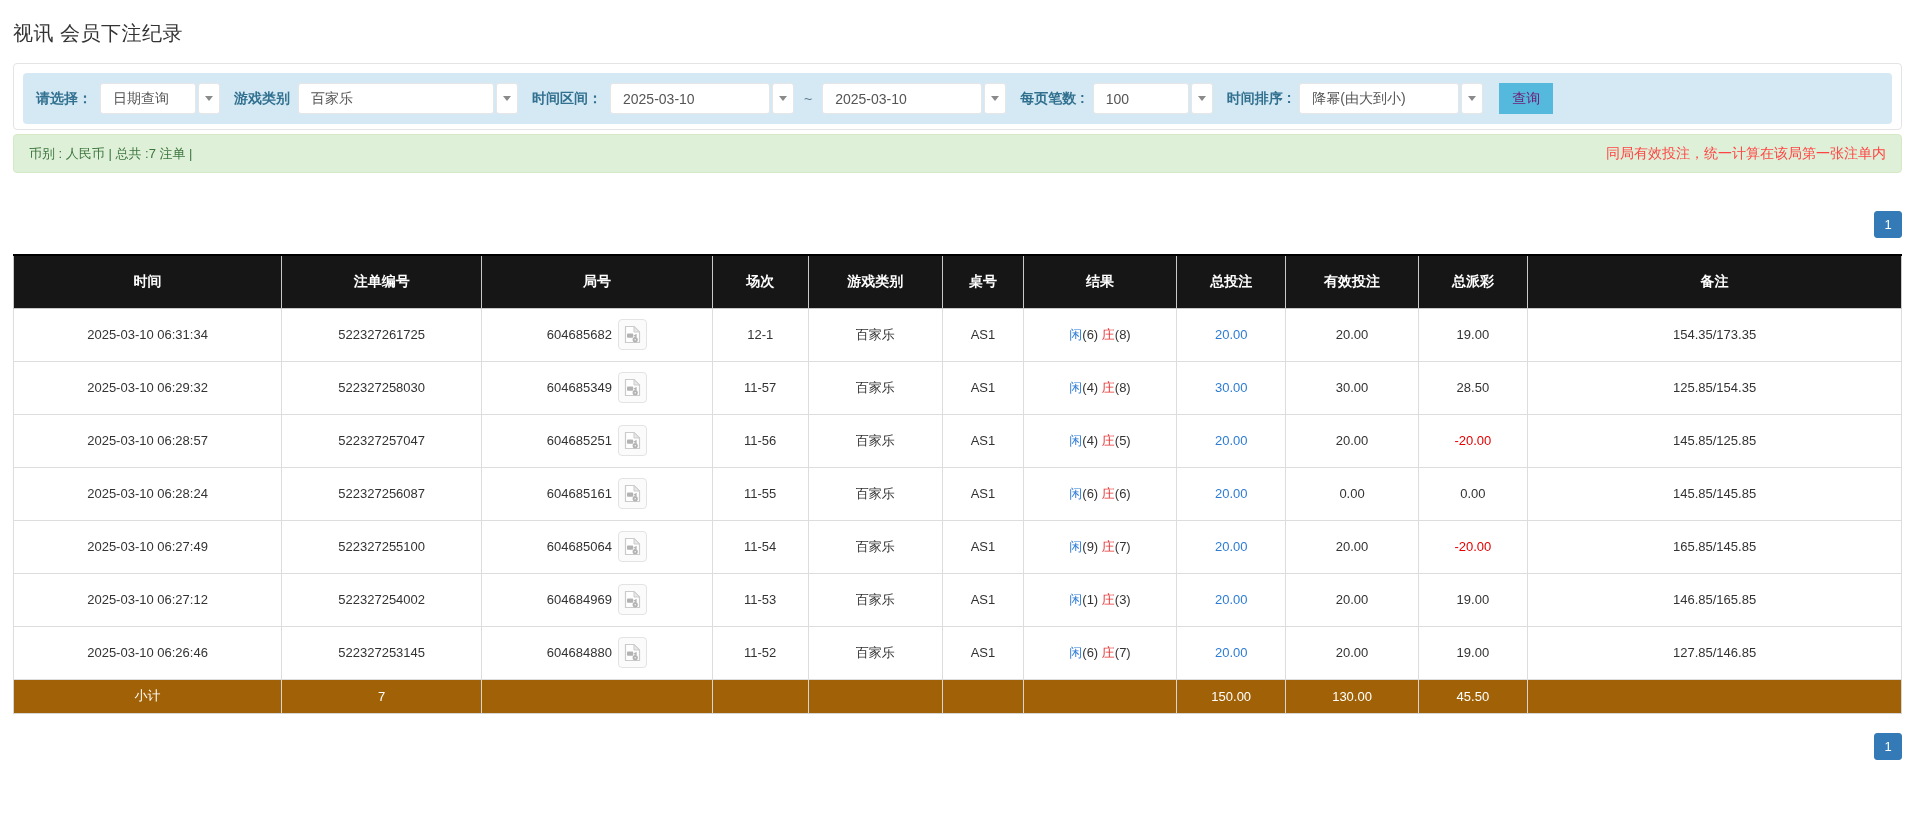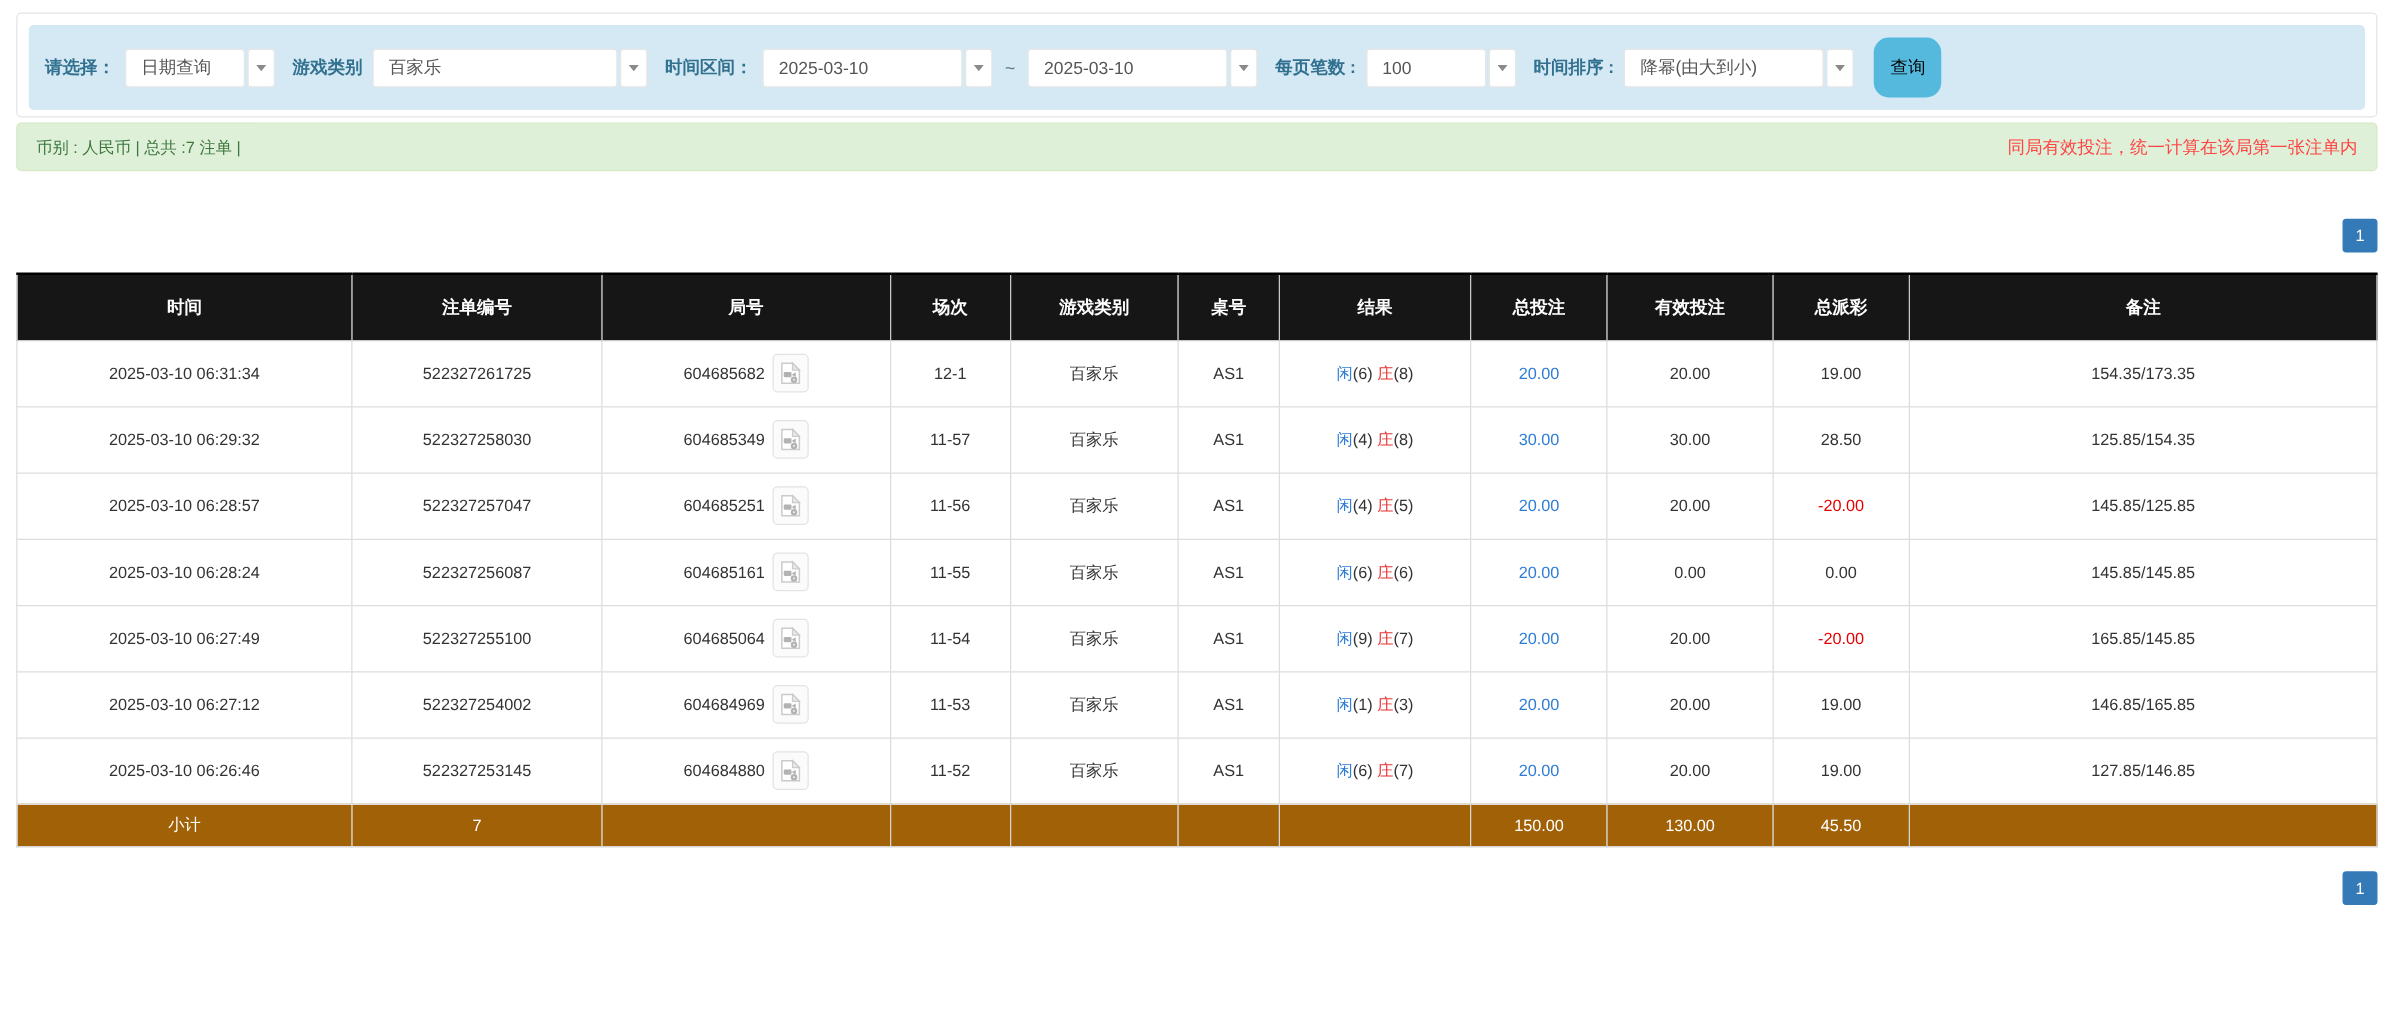--- a/index.html
+++ b/index.html
@@ -32,22 +32,22 @@
   .caret-btn {
     width:22px; height:31px; background:#fff; border:1px solid #e6e6e6;
     border-radius:3px; display:flex; align-items:center; justify-content:center; cursor:pointer;
   }
   .caret {
     width:0; height:0; border-left:4px solid transparent;
     border-right:4px solid transparent; border-top:5px solid #8a8a8a;
   }
   .tilde { color:#5a7a8a; font-size:14px; padding:0 2px; }
   .query-btn {
-    background:#54b9dc; color:#000000; border:none; border-radius:12px;
-    height:48px; padding:0 13px; font-size:14px; cursor:pointer; margin-left:8px;
+    background:#54b9dc; color:#701a75; border:none; border-radius:0;
+    height:31px; padding:0 13px; font-size:14px; cursor:pointer; margin-left:8px;
   }
 
   
   .summary-bar {
     margin-top:4px; background:#dff0d8; border:1px solid #d6e9c6; border-radius:4px;
     height:39px; padding:0 15px; display:flex; align-items:center; justify-content:space-between;
   }
   .summary-left { color:#3c763d; font-size:13px; }
   .summary-note { color:#f44; font-size:14px; }
 
@@ -83,20 +83,21 @@
   .banker { color:#e63333; }
   .paren { color:#333; }
   .bet-link { color:#2d7cd6; text-decoration:none; cursor:pointer; }
   .neg { color:#e60000; }
 </style>
 </head>
 <body>
 
 <div class="page">
 
+  <h1 class="page-title">视讯 会员下注纪录</h1>
 
   <div class="filter-panel">
     <div class="filter-bar">
 
       <span class="filter-label">请选择：</span>
       <span class="combo">
         <input style="width: 96px;" readonly="" value="日期查询">
         <button class="caret-btn">
             <span class="caret"></span>
           </button>

